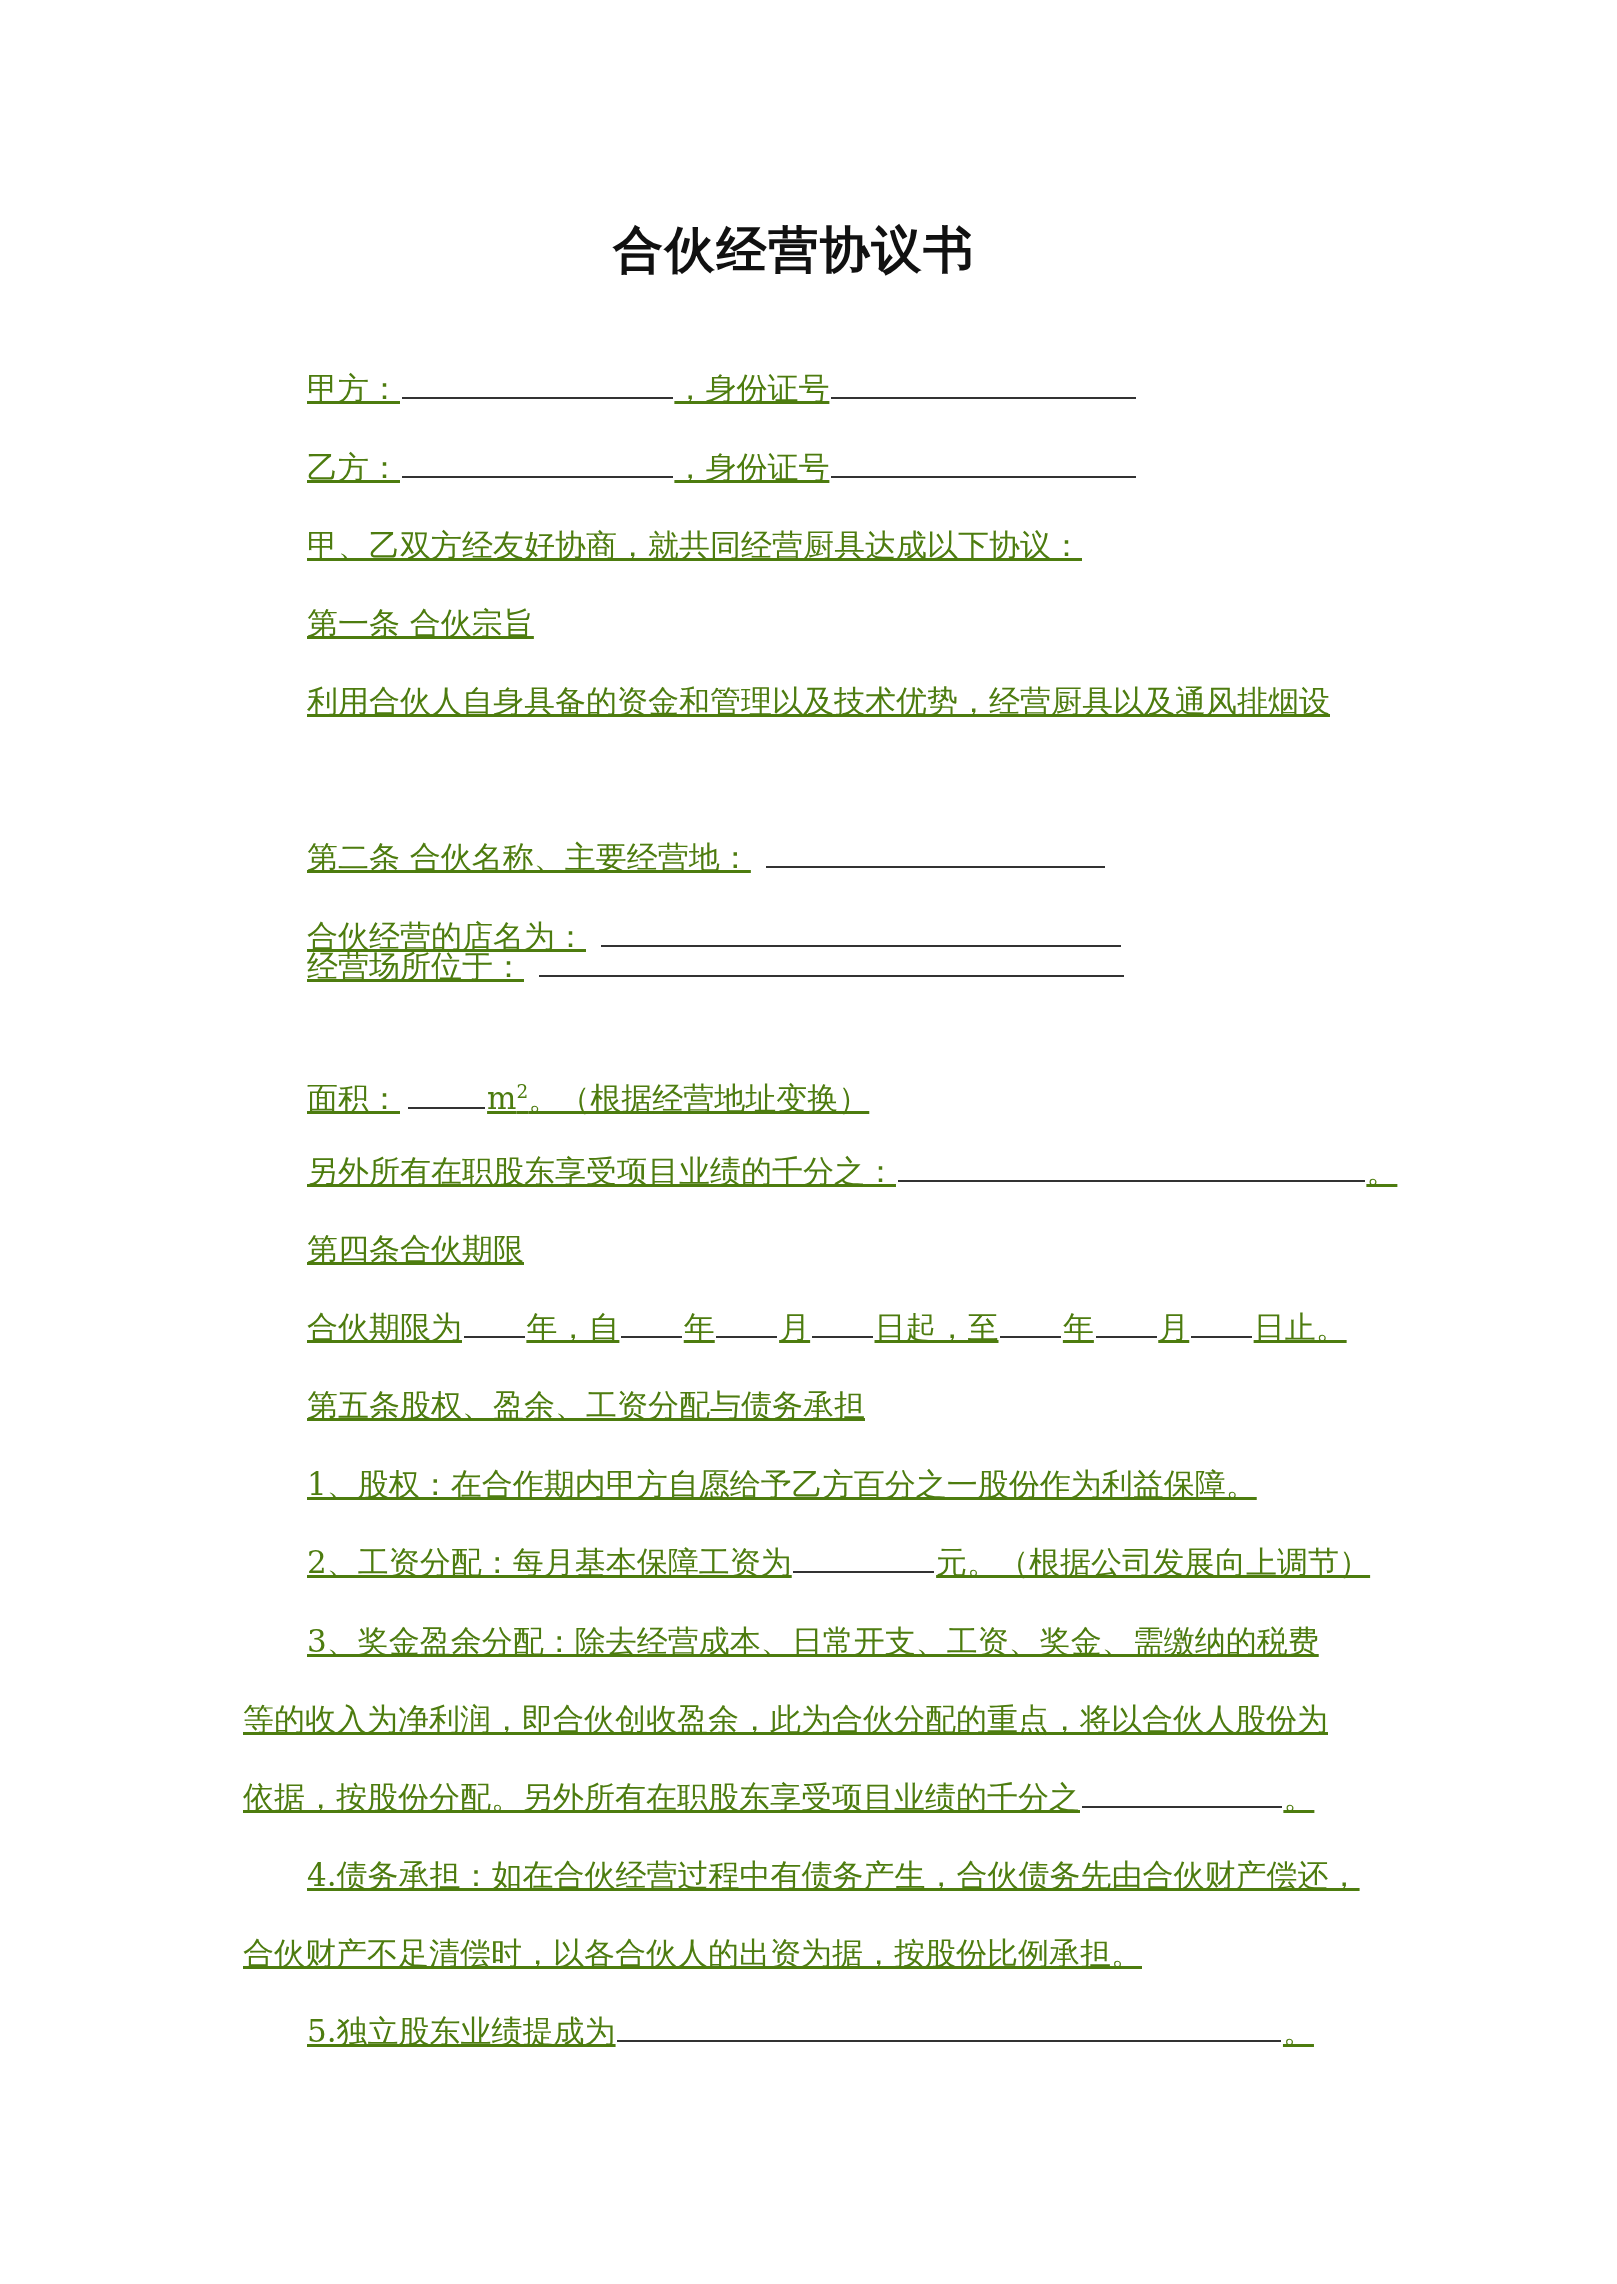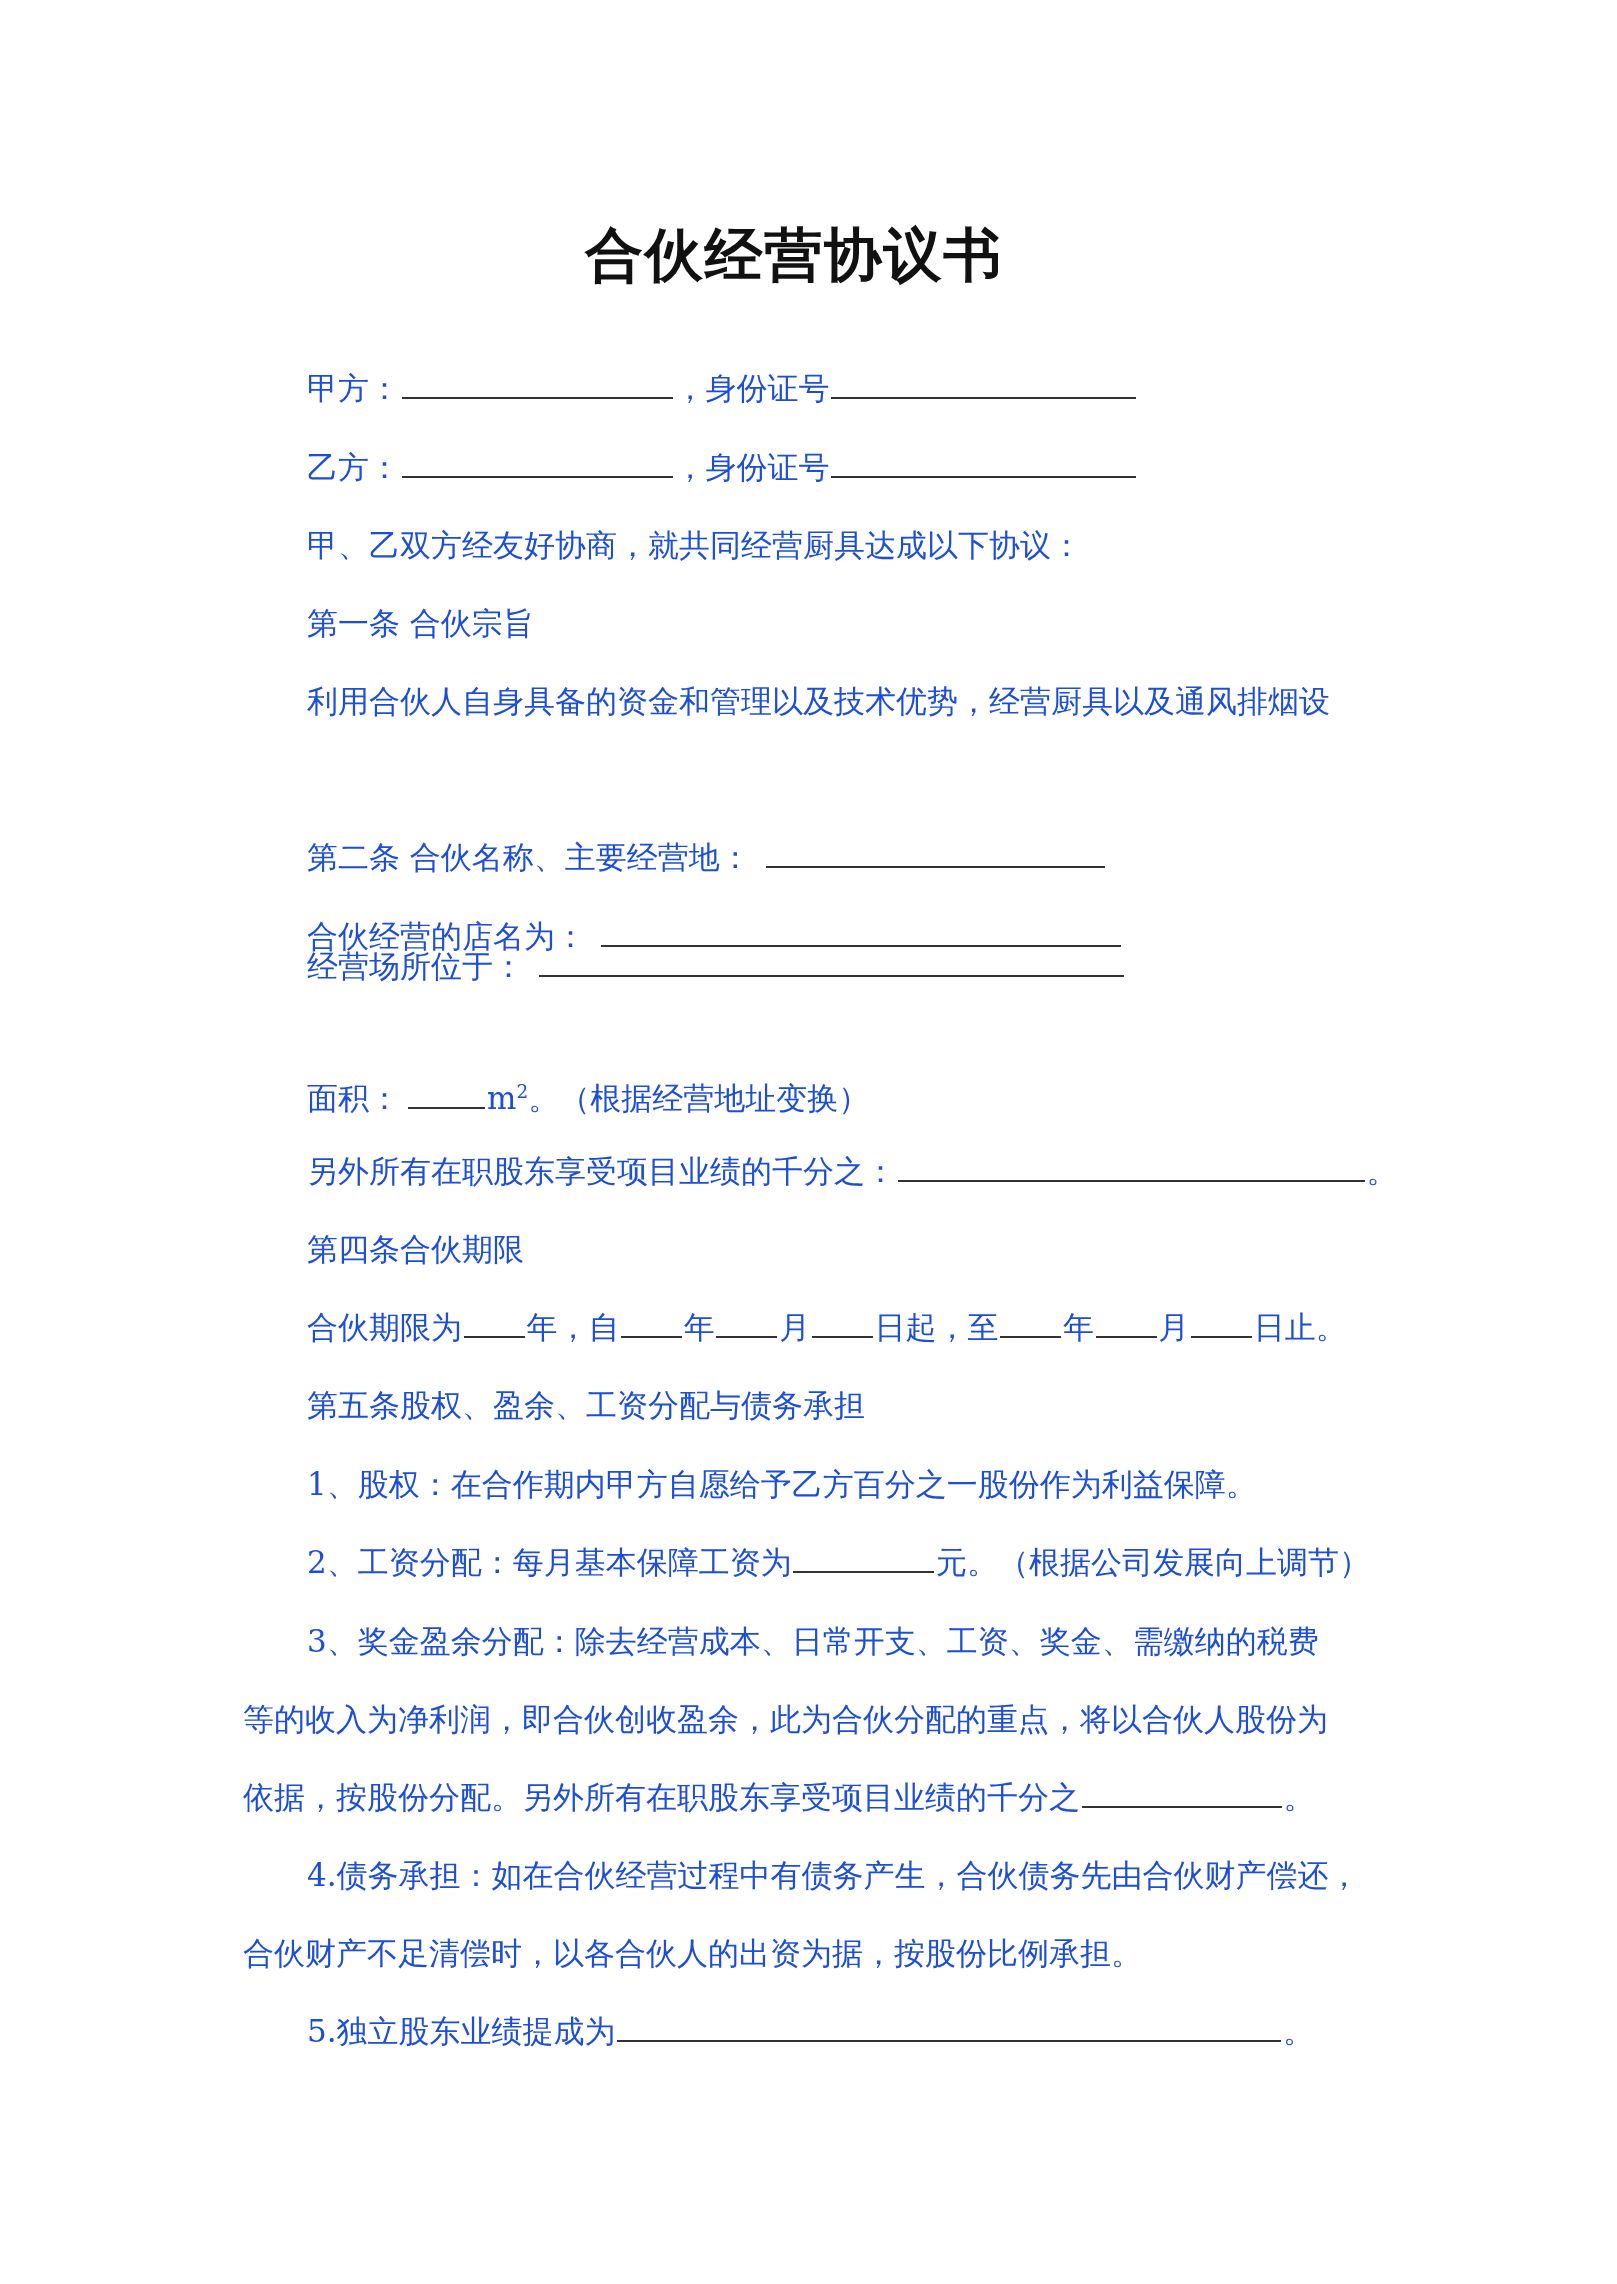--- a/index.html
+++ b/index.html
@@ -1,22 +1,22 @@
 <!DOCTYPE html>
 <html style="font-size:13.5px"><head>
 <meta charset="utf-8">
 <style>
   html, body { margin: 0; padding: 0; background: #ffffff; }
   body { width: 1617px; height: 2284px; position: relative; overflow: hidden;
          font-family: "DejaVu Serif", "Liberation Serif", serif; color: #1a1a1a; }
   .page { position: absolute; left: 0; top: 0; width: 1617px; height: 2284px; background: #fff; }
   .title { position: absolute; top: 217px; left: 0; width: 1588px; text-align: center;
            font-family: "DejaVu Sans", "Liberation Sans", sans-serif; font-weight: bold;
-           font-size: 58px; letter-spacing: 1.7px; color: #111; }
-  .line { position: absolute; left: 307px; font-size: 31px; line-height: 42px; white-space: nowrap; color: #1d4ed8; }
+           font-size: 50px; letter-spacing: 1.7px; color: #111; }
+  .line { position: absolute; left: 307px; font-size: 31px; line-height: 42px; white-space: nowrap; color: #4d7c0f; text-decoration: underline; }
   .line.cont { left: 243px; }
   .blank { display: inline-block; border-bottom: 2.5px solid #333; height: 30px; vertical-align: baseline; margin: 0 1.7px; }
   sup { font-size: 18.5px; }
 </style>
 </head>
 <body>
 
 <div class="page">
 
   <div class="title">合伙经营协议书</div>

